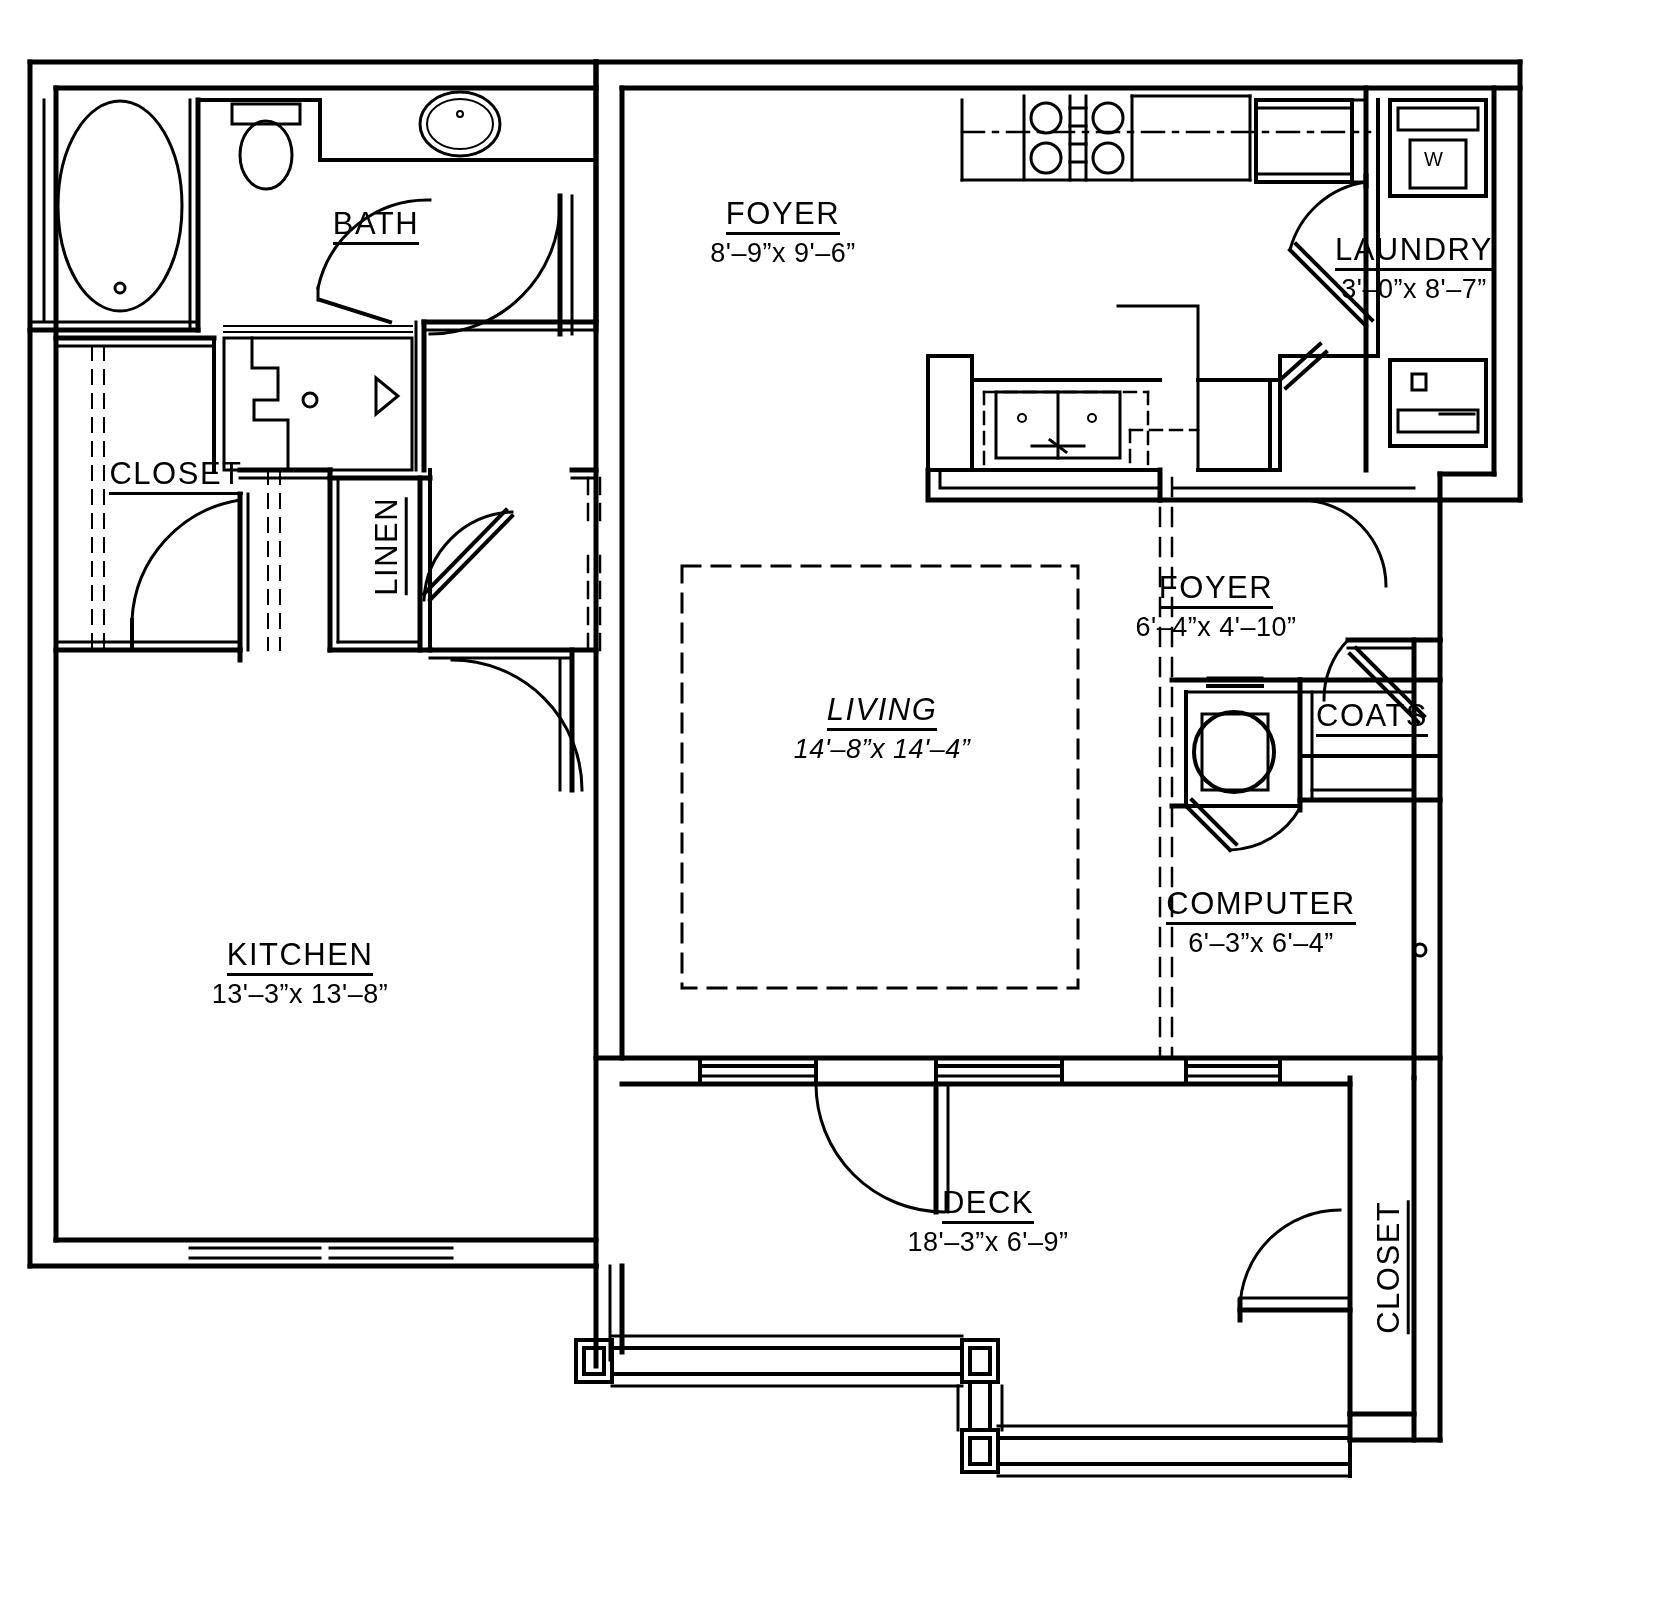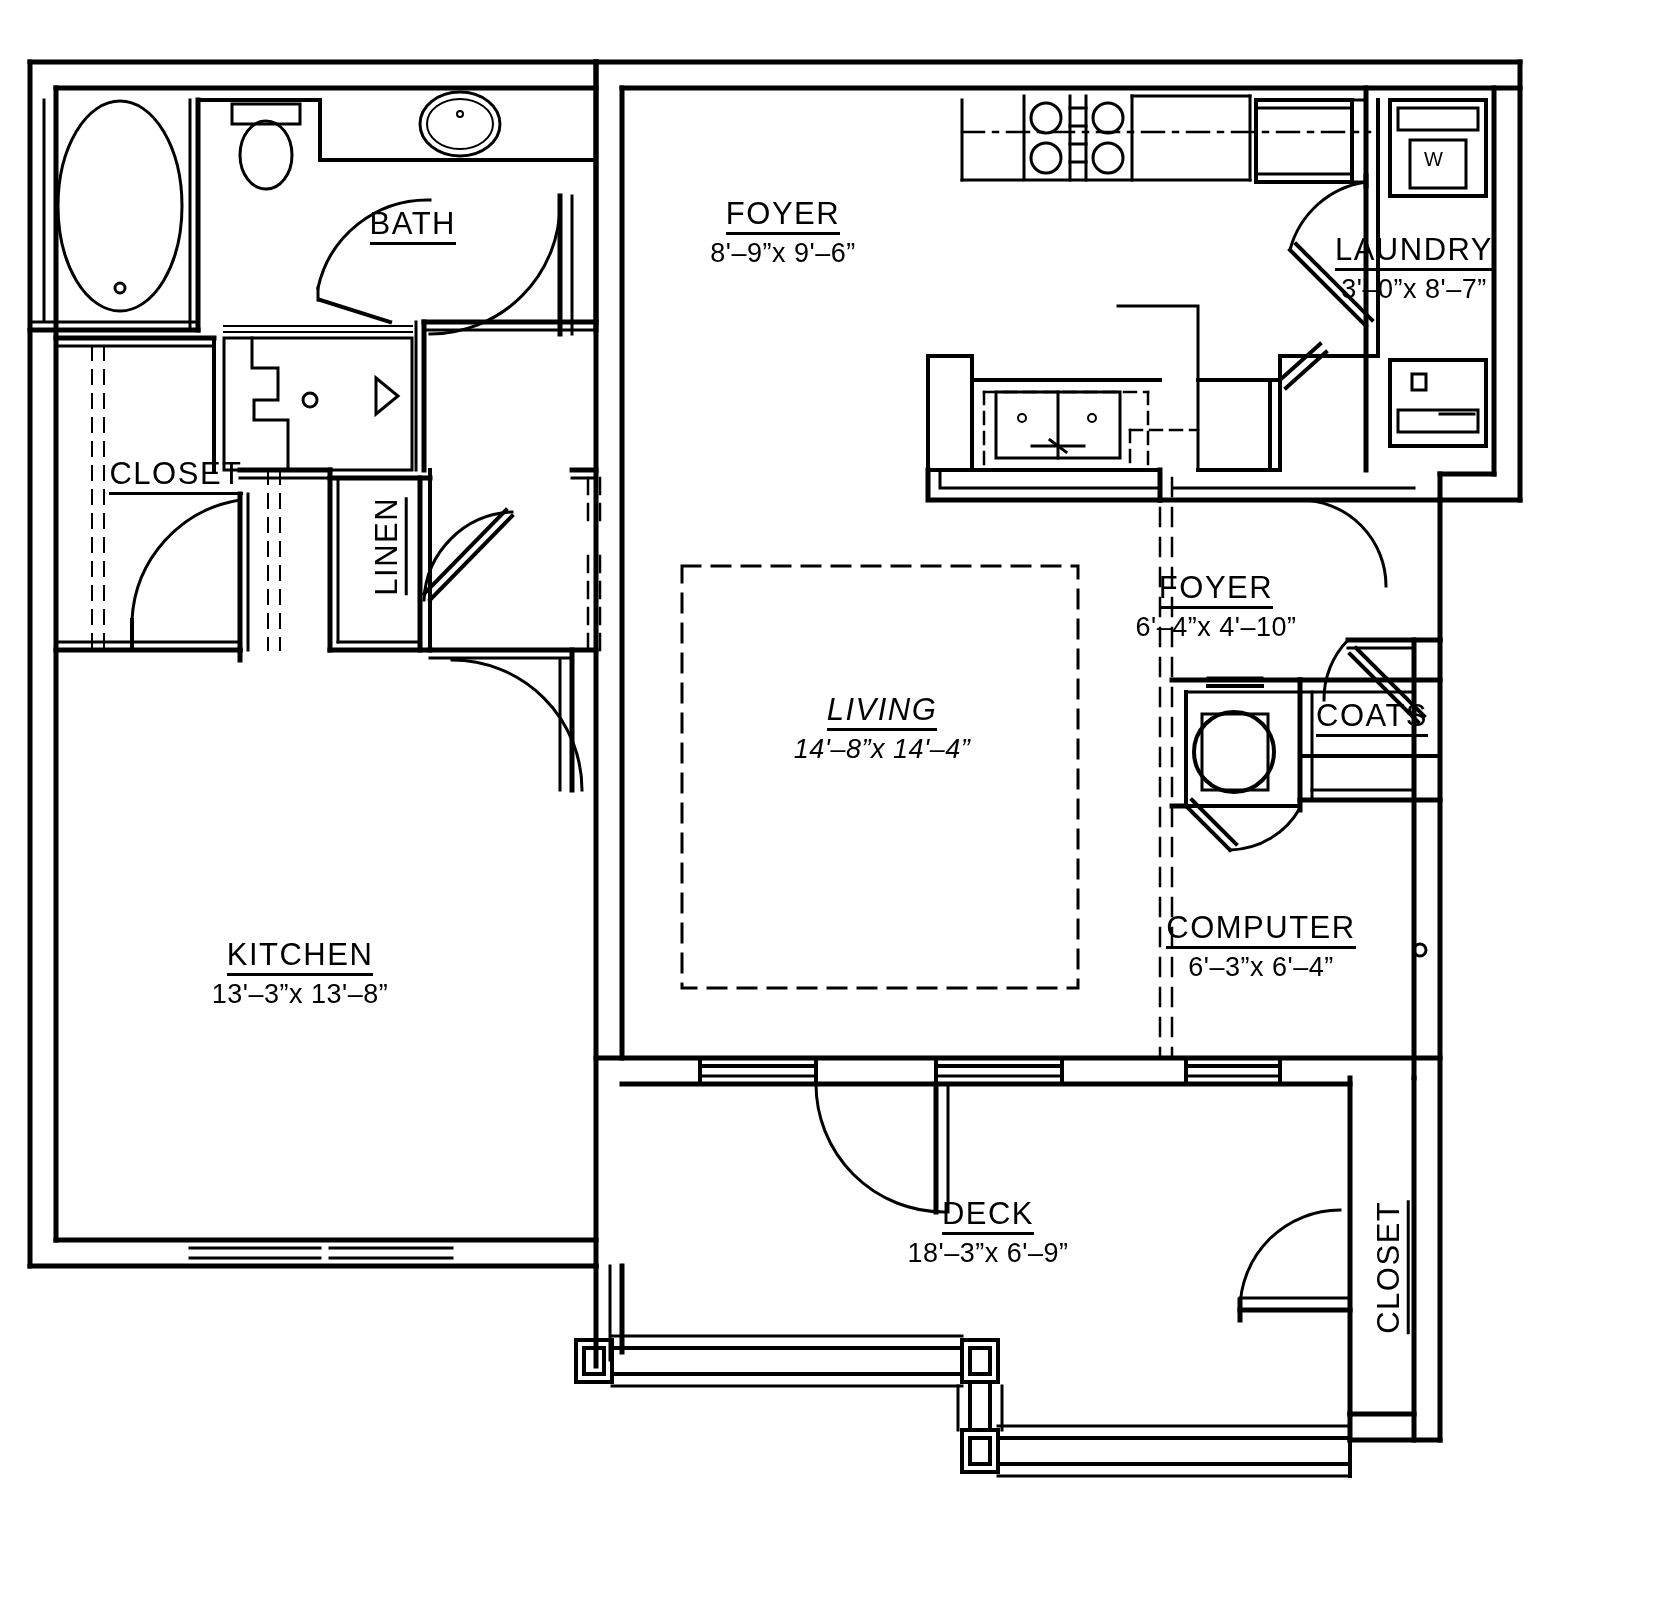--- a/index.html
+++ b/index.html
@@ -319,21 +319,21 @@
       <path d="M588 556 L588 650" stroke-width="2.5" stroke-dasharray="16 10"></path>
       <path d="M600 556 L600 650" stroke-width="2.5" stroke-dasharray="16 10"></path>
 
       <path d="M572 470 L596 470" stroke-width="5"></path>
       <path d="M572 478 L596 478" stroke-width="3"></path>
       <path d="M572 330 L596 330" stroke-width="0"></path>
 
     </g>
   </svg>
 
-  <div class="room-label no-dim" style="left:296px;top:208px;width:160px;text-align:right;">
+  <div class="room-label no-dim" style="left:296px;top:208px;width:160px;">
     <span class="rl-name">BATH</span>
     
   </div>
 
   <div class="room-label" style="left:643px;top:198px;width:280px;">
     <span class="rl-name">FOYER</span>
     <span class="rl-dim">8'–9”x  9'–6”</span>
   </div>
 
 
@@ -365,26 +365,26 @@
   <div class="room-label no-dim" style="left:1282px;top:700px;width:180px;">
     <span class="rl-name">COATS</span>
     
   </div>
 
   <div class="room-label" style="left:160px;top:939px;width:280px;">
     <span class="rl-name">KITCHEN</span>
     <span class="rl-dim">13'–3”x  13'–8”</span>
   </div>
 
-  <div class="room-label" style="left:1121px;top:912px;width:280px;text-align:center;">
+  <div class="room-label" style="left:1121px;top:888px;width:280px;text-align:center;">
     <span class="rl-name">COMPUTER</span>
     <span class="rl-dim">6'–3”x  6'–4”</span>
   </div>
 
-  <div class="room-label" style="left:848px;top:1187px;width:280px;margin-top:11px;">
+  <div class="room-label" style="left:848px;top:1187px;width:280px;">
     <span class="rl-name">DECK</span>
     <span class="rl-dim">18'–3”x  6'–9”</span>
   </div>
 
   <div class="room-label no-dim vert-label rot" style="left:1311px;top:1249px;width:160px;">
     <span class="rl-name">CLOSET</span>
     
   </div>
 
   <div style="position:absolute;left:1424px;top:148px;font-size:20px;color:#000;">W</div>

